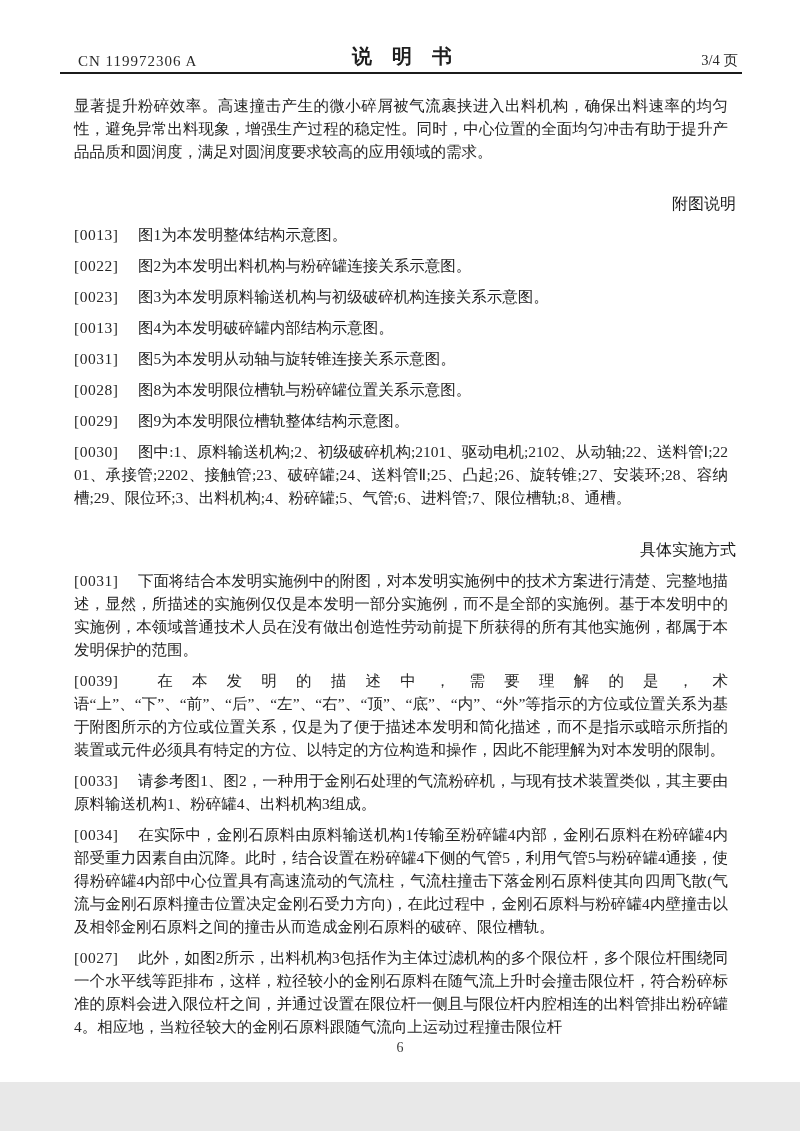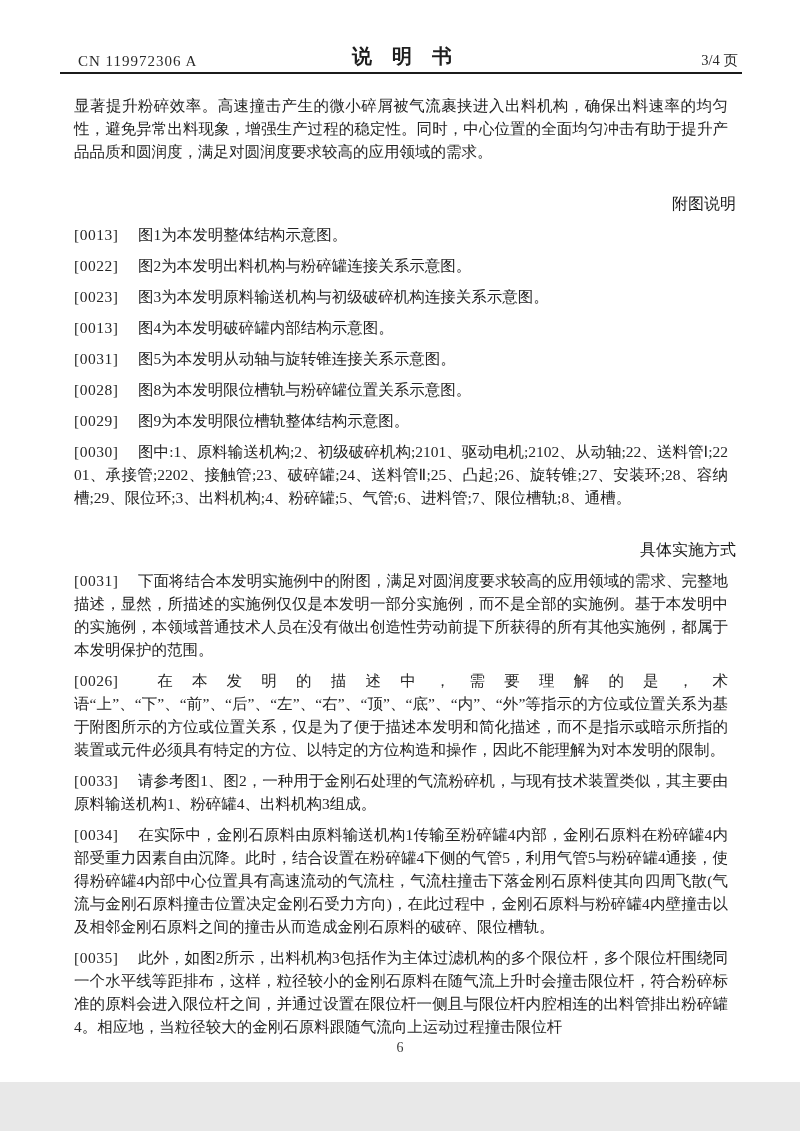--- a/index.html
+++ b/index.html
@@ -113,25 +113,25 @@
     <p class="para"><span class="para-num">[0022]</span><span>图2为本发明出料机构与粉碎罐连接关系示意图。</span></p>
     <p class="para"><span class="para-num">[0023]</span><span>图3为本发明原料输送机构与初级破碎机构连接关系示意图。</span></p>
     <p class="para"><span class="para-num">[0013]</span><span>图4为本发明破碎罐内部结构示意图。</span></p>
     <p class="para"><span class="para-num">[0031]</span><span>图5为本发明从动轴与旋转锥连接关系示意图。</span></p>
     <p class="para"><span class="para-num">[0028]</span><span>图8为本发明限位槽轨与粉碎罐位置关系示意图。</span></p>
     <p class="para"><span class="para-num">[0029]</span><span>图9为本发明限位槽轨整体结构示意图。</span></p>
     <p class="para"><span class="para-num">[0030]</span><span>图中:1、原料输送机构;2、初级破碎机构;2101、驱动电机;2102、从动轴;22、送料管Ⅰ;2201、承接管;2202、接触管;23、破碎罐;24、送料管Ⅱ;25、凸起;26、旋转锥;27、安装环;28、容纳槽;29、限位环;3、出料机构;4、粉碎罐;5、气管;6、进料管;7、限位槽轨;8、通槽。</span></p>
 
     <p class="section-heading">具体实施方式</p>
 
-    <p class="para"><span class="para-num">[0031]</span><span>下面将结合本发明实施例中的附图，满足对圆润度要求较高的应用领域的需求、完整地描述，显然，所描述的实施例仅仅是本发明一部分实施例，而不是全部的实施例。基于本发明中的实施例，本领域普通技术人员在没有做出创造性劳动前提下所获得的所有其他实施例，都属于本发明保护的范围。</span></p>
-    <p class="para"><span class="para-num">[0026]</span><span>在本发明的描述中，需要理解的是，术语“上”、“下”、“前”、“后”、“左”、“右”、“顶”、“底”、“内”、“外”等指示的方位或位置关系为基于附图所示的方位或位置关系，仅是为了便于描述本发明和简化描述，而不是指示或暗示所指的装置或元件必须具有特定的方位、以特定的方位构造和操作，因此不能理解为对本发明的限制。</span></p>
+    <p class="para"><span class="para-num">[0031]</span><span>下面将结合本发明实施例中的附图，对本发明实施例中的技术方案进行清楚、完整地描述，显然，所描述的实施例仅仅是本发明一部分实施例，而不是全部的实施例。基于本发明中的实施例，本领域普通技术人员在没有做出创造性劳动前提下所获得的所有其他实施例，都属于本发明保护的范围。</span></p>
+    <p class="para"><span class="para-num">[0039]</span><span>在本发明的描述中，需要理解的是，术语“上”、“下”、“前”、“后”、“左”、“右”、“顶”、“底”、“内”、“外”等指示的方位或位置关系为基于附图所示的方位或位置关系，仅是为了便于描述本发明和简化描述，而不是指示或暗示所指的装置或元件必须具有特定的方位、以特定的方位构造和操作，因此不能理解为对本发明的限制。</span></p>
     <p class="para"><span class="para-num">[0033]</span><span>请参考图1、图2，一种用于金刚石处理的气流粉碎机，与现有技术装置类似，其主要由原料输送机构1、粉碎罐4、出料机构3组成。</span></p>
     <p class="para"><span class="para-num">[0034]</span><span>在实际中，金刚石原料由原料输送机构1传输至粉碎罐4内部，金刚石原料在粉碎罐4内部受重力因素自由沉降。此时，结合设置在粉碎罐4下侧的气管5，利用气管5与粉碎罐4通接，使得粉碎罐4内部中心位置具有高速流动的气流柱，气流柱撞击下落金刚石原料使其向四周飞散(气流与金刚石原料撞击位置决定金刚石受力方向)，在此过程中，金刚石原料与粉碎罐4内壁撞击以及相邻金刚石原料之间的撞击从而造成金刚石原料的破碎、限位槽轨。</span></p>
-    <p class="para"><span class="para-num">[0035]</span><span>此外，如图2所示，出料机构3包括作为主体过滤机构的多个限位杆，多个限位杆围绕同一个水平线等距排布，这样，粒径较小的金刚石原料在随气流上升时会撞击限位杆，符合粉碎标准的原料会进入限位杆之间，并通过设置在限位杆一侧且与限位杆内腔相连的出料管排出粉碎罐4。相应地，当粒径较大的金刚石原料跟随气流向上运动过程撞击限位杆</span></p>
+    <p class="para"><span class="para-num">[0027]</span><span>此外，如图2所示，出料机构3包括作为主体过滤机构的多个限位杆，多个限位杆围绕同一个水平线等距排布，这样，粒径较小的金刚石原料在随气流上升时会撞击限位杆，符合粉碎标准的原料会进入限位杆之间，并通过设置在限位杆一侧且与限位杆内腔相连的出料管排出粉碎罐4。相应地，当粒径较大的金刚石原料跟随气流向上运动过程撞击限位杆</span></p>
 
   </div>
 
   <div class="footer">
     <span>6</span>
   </div>
 
 </div>
 
 </body></html>

